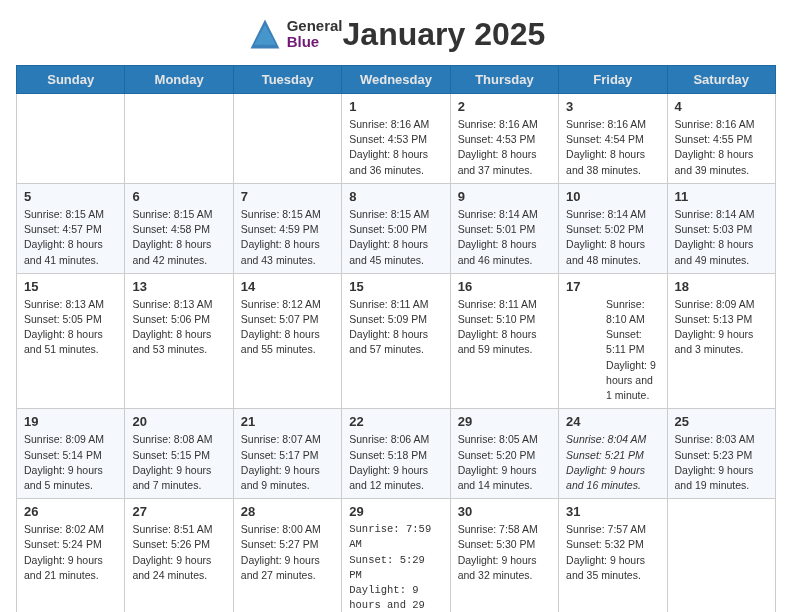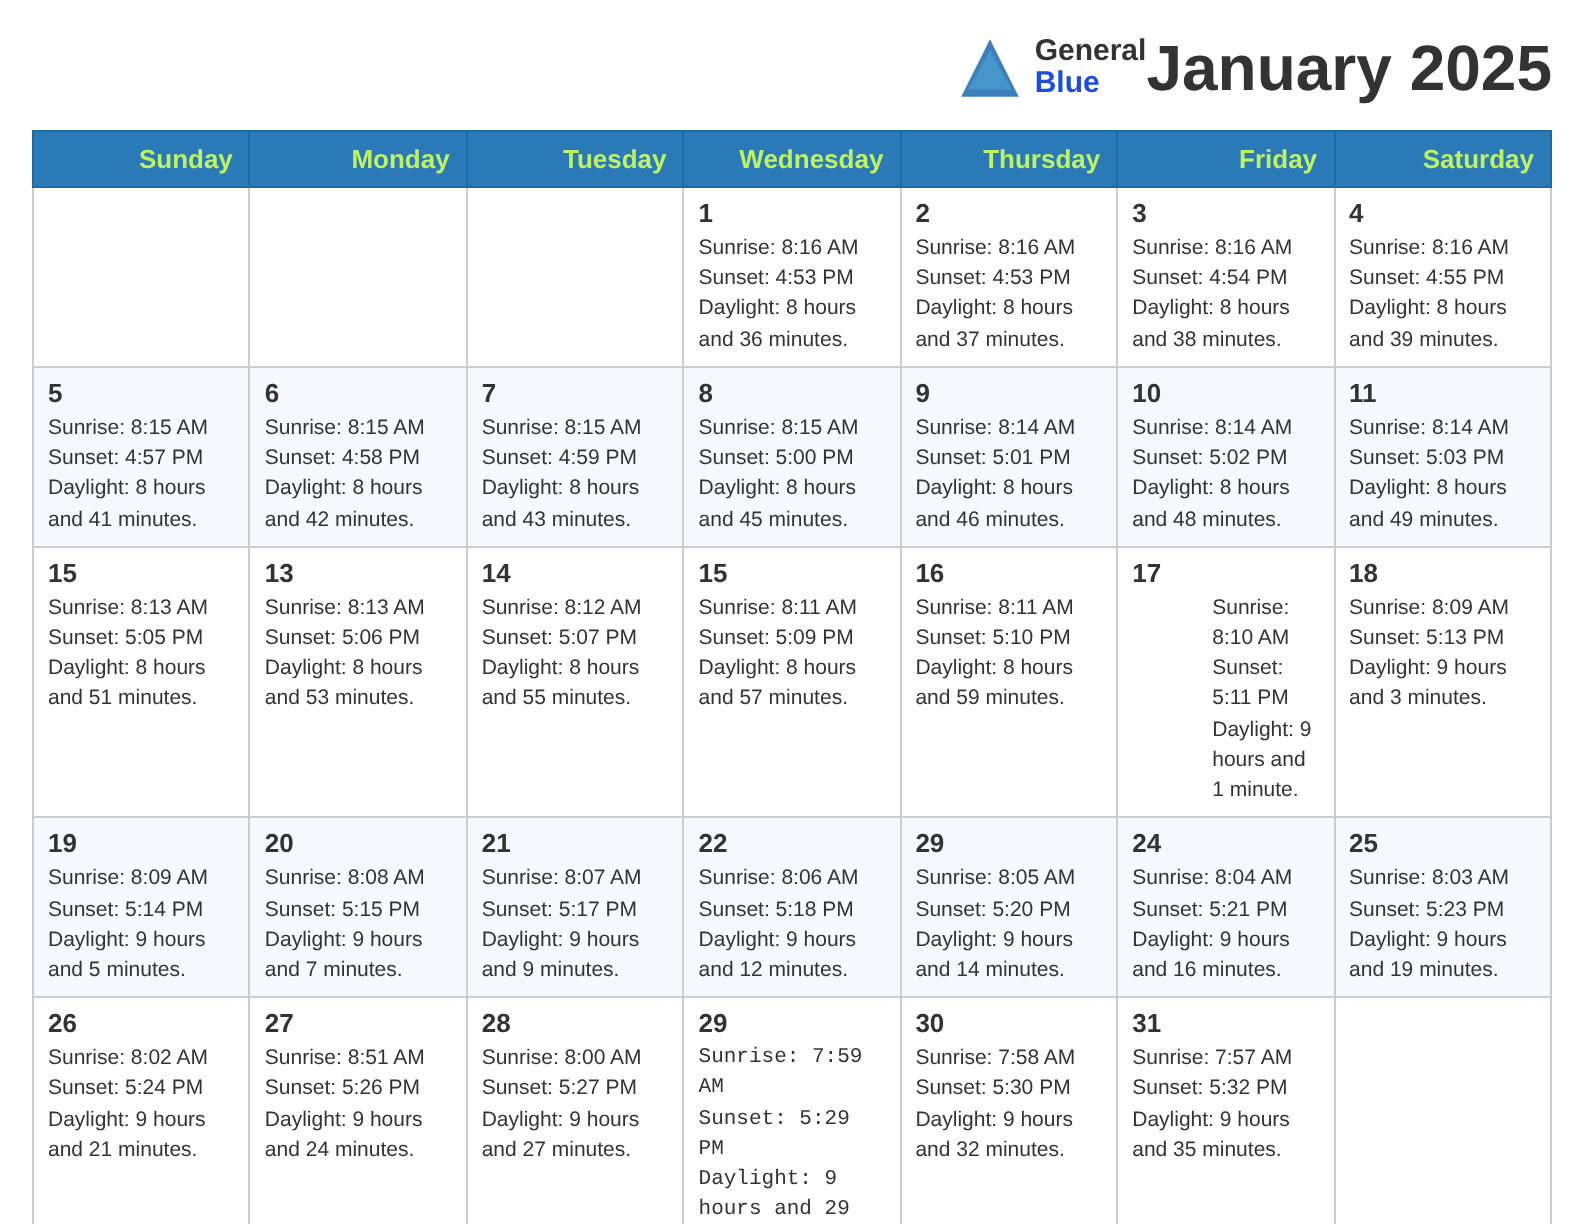--- a/index.html
+++ b/index.html
@@ -5,21 +5,21 @@
     * { box-sizing: border-box; margin: 0; padding: 0; }
     body {
       font-family: Arial, sans-serif;
       background: #fff;
       width: 792px;
       min-height: 612px;
       padding: 16px;
     }
     .header {
       display: flex;
-      justify-content: flex-end;
+      justify-content: center;
       align-items: flex-start;
       margin-bottom: 12px;
     }
     .logo {
       display: flex;
       align-items: center;
       gap: 4px;
     }
     .logo-text {
       display: flex;
@@ -27,21 +27,21 @@
       line-height: 1.1;
     }
     .logo-general {
       font-size: 15px;
       font-weight: bold;
       color: #333;
     }
     .logo-blue {
       font-size: 15px;
       font-weight: bold;
-      color: #1d4ed8;
+      color: #701a75;
     }
     .logo-icon {
       width: 36px;
       height: 36px;
     }
     .title-block {
       text-align: right;
     }
     .calendar-title {
       font-size: 32px;
@@ -52,22 +52,22 @@
       font-size: 14px;
       color: #555;
     }
     .calendar-table {
       width: 100%;
       border-collapse: collapse;
       border: 1px solid #ccc;
     }
     .calendar-table th {
       background-color: #2a7ab8;
-      color: #bef264;
-      text-align: right;
+      color: #e5e5e5;
+      text-align: center;
       padding: 6px 8px;
       font-size: 13px;
       border: 1px solid #2069a0;
     }
     .calendar-table td {
       vertical-align: top;
       padding: 5px 7px;
       border: 1px solid #ccc;
       width: calc(100% / 7);
       min-height: 80px;
@@ -315,21 +315,21 @@
           <div class="cell-content">
             <span class="day-number">29</span>
             <div class="cell-text" style="white-space: pre-line;">Sunrise: 8:05 AM
 Sunset: 5:20 PM
 Daylight: 9 hours and 14 minutes.</div>
           </div>
         </td>
         <td>
           <div class="cell-content">
             <span class="day-number">24</span>
-            <div class="cell-text" style="white-space: pre-line;">Sunrise: 8:04 AM
+            <div class="cell-text" style="white-space: pre-line; font-style: italic;">Sunrise: 8:04 AM
 Sunset: 5:21 PM
 Daylight: 9 hours and 16 minutes.</div>
           </div>
         </td>
         <td>
           <div class="cell-content">
             <span class="day-number">25</span>
             <div class="cell-text" style="white-space: pre-line;">Sunrise: 8:03 AM
 Sunset: 5:23 PM
 Daylight: 9 hours and 19 minutes.</div>

